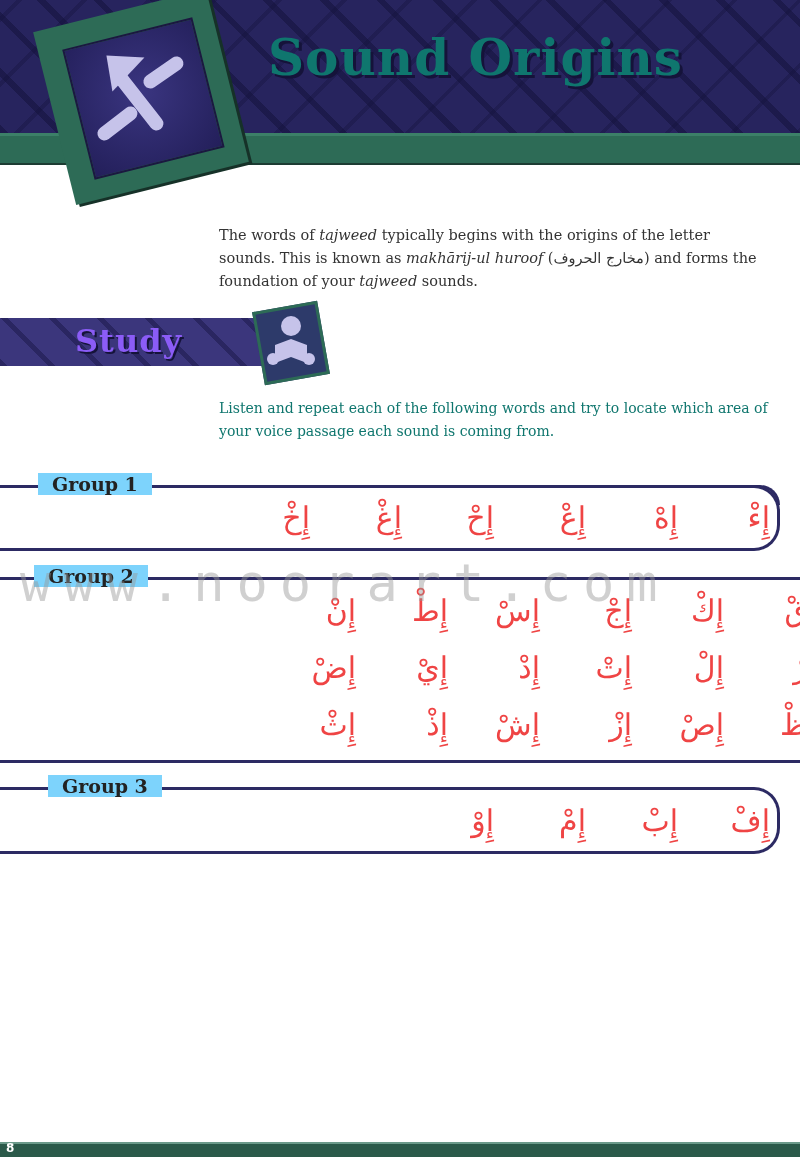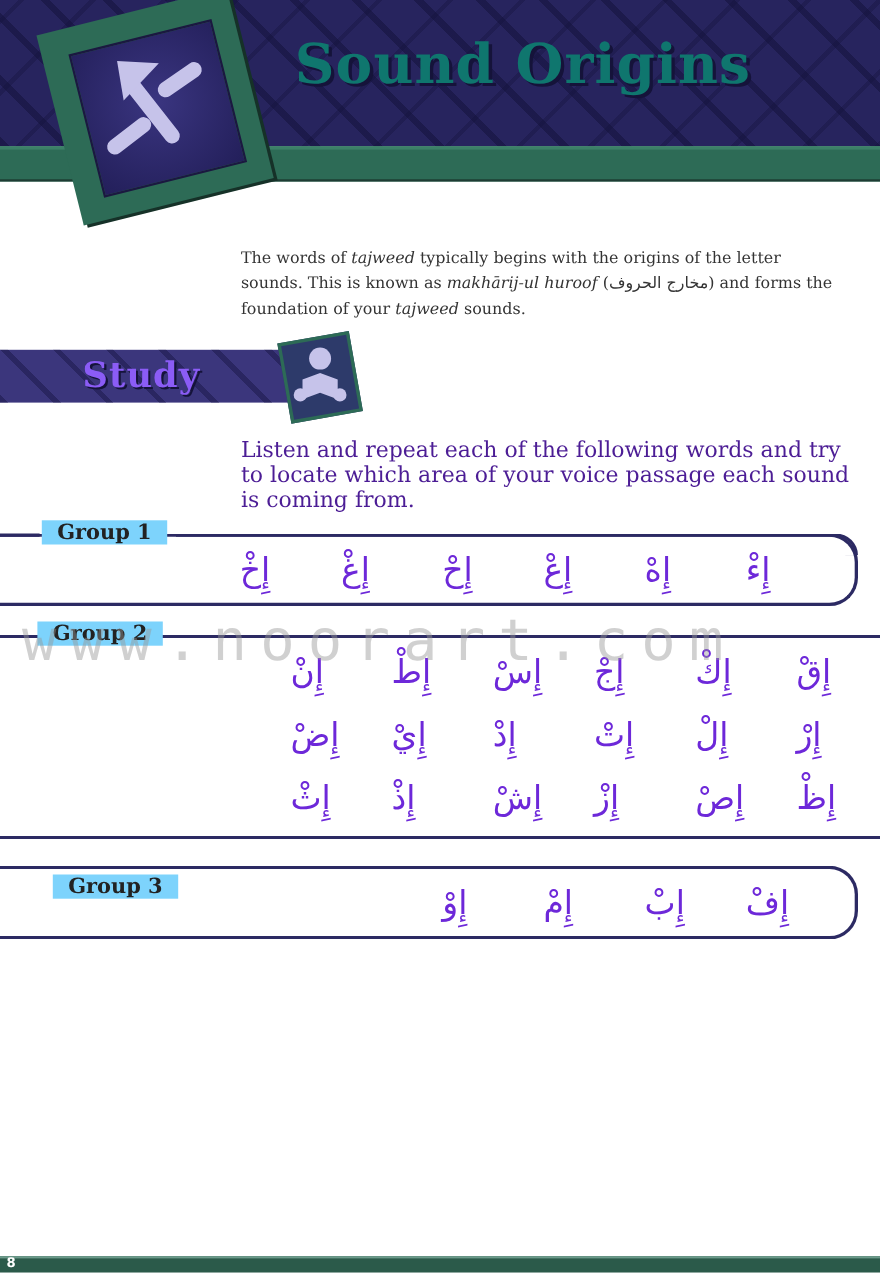--- a/index.html
+++ b/index.html
@@ -26,31 +26,31 @@
   .intro em { font-style:italic; }
 
   
   .study-bar { position:absolute; left:0; top:318px; width:262px; height:48px; background:#3b367c;
                background-image:repeating-linear-gradient(45deg, rgba(25,22,70,0.5) 0 5px, transparent 5px 34px); }
   .study-label { position:absolute; left:75px; top:322px; font-weight:bold; font-size:32px; color:#8b5cf6;
                  text-shadow:2px 2px 0 #15133a; letter-spacing:1px; }
   .study-icon { position:absolute; left:258px; top:306px; width:60px; height:68px; background:#2d3a6a;
                 border:3px solid #2d6b56; transform:rotate(-10deg); }
 
-  .instr { position:absolute; left:219px; top:397px; width:560px; font-size:20px; line-height:23px; color:#4c1d95; }
+  .instr { position:absolute; left:219px; top:397px; width:560px; font-size:14px; line-height:23px; color:#0f766e; }
 
   
   .group { position:absolute; left:0; }
   .group-frame { position:absolute; left:-20px; right:20px; border:3px solid #2c2a63; border-left:none;
                  border-radius:0 26px 26px 0; box-sizing:border-box; }
   .group-label { position:absolute; background:#7dd3fc; padding:0 14px; font-weight:bold; font-size:19px;
                  color:#222; font-family:"DejaVu Serif", serif; }
   .group-lead { position:absolute; left:0; height:3px; background:#2c2a63; }
   .row { position:absolute; display:flex; flex-direction:row-reverse; }
-  .cell { width:92px; text-align:left; font-size:30px; color:#6d28d9; font-family:Liberation Sans, sans-serif; }
+  .cell { width:92px; text-align:right; font-size:30px; color:#ef4444; font-family:Liberation Sans, sans-serif; }
 
   .watermark { position:absolute; left:0; top:553px; width:800px; font-family:"DejaVu Sans Mono", monospace;
                font-size:52px; letter-spacing:12px; color:rgba(150,150,150,0.45); white-space:nowrap;padding-left:20px; }
 
   .footer { position:absolute; left:0; top:1142px; width:800px; height:15px; background:#2b5a4a;
             border-top:2px solid #6b9a8a; box-sizing:border-box; }
   .page-num { position:absolute; left:6px; top:1141px; font-size:12px; color:#fff; font-family:"DejaVu Sans", sans-serif; font-weight:bold; }
 </style>
 </head>
 <body>
@@ -124,21 +124,21 @@
     <div class="cell">إِصْ</div>
     <div class="cell">إِزْ</div>
     <div class="cell">إِشْ</div>
     <div class="cell">إِذْ</div>
     <div class="cell">إِثْ</div>
   </div>
 </div>
 
 <div class="group" style="top:773px;width:800px;height:82px;">
   <div class="group-frame" style="top:14px;height:67px;"></div>
-  <div class="group-label" style="left:48px;top:2px;margin-top:20px;">Group 3</div>
+  <div class="group-label" style="left:48px;top:2px;">Group 3</div>
   <div class="row" style="right:30px;top:30px;">
     <div class="cell">إِفْ</div>
     <div class="cell">إِبْ</div>
     <div class="cell">إِمْ</div>
     <div class="cell">إِوْ</div>
   </div>
 </div>
 
 <div class="watermark">www.noorart.com</div>
 

